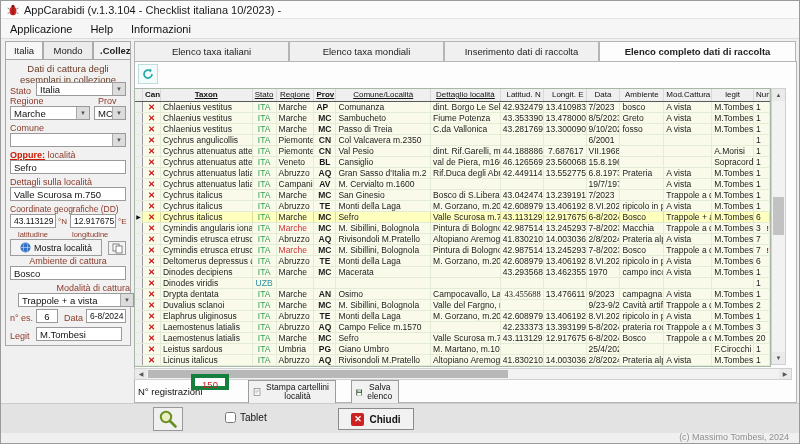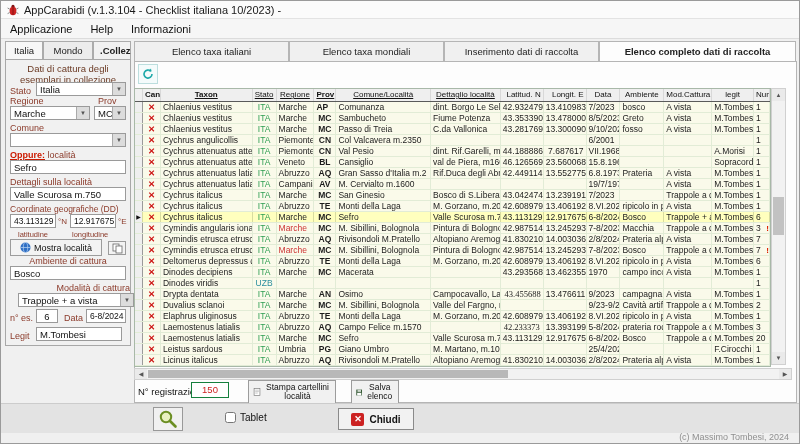--- a/index.html
+++ b/index.html
@@ -57,21 +57,21 @@
   
   .vsb { position:absolute; left:770px; top:87px; width:15px; height:277px; background:#f2f2f2; border:1px solid #d0d0d0; }
   .vsb .ar { position:absolute; left:0; width:13px; height:12px; background:#eaeaea; color:#555; font-size:6px; text-align:center; line-height:12px; }
   .vsb .thumb { position:absolute; left:1px; width:11px; top:108px; height:38px; background:#c2c2c2; }
   .hsb { position:absolute; left:133px; top:367px; width:658px; height:12px; background:#f2f2f2; border:1px solid #d0d0d0; }
   .hsb .ar { position:absolute; top:0; width:12px; height:10px; background:#eaeaea; color:#555; font-size:6px; text-align:center; line-height:10px; }
   .hsb .thumb { position:absolute; top:1px; left:13px; width:360px; height:8px; background:#b8b8b8; }
 
   
   .regcount-label { position:absolute; left:137px; top:385px; font-size:9.5px; color:#111; }
-  .regcount { position:absolute; left:190px; top:381px; width:38px; height:16px; background:#fff; border:1px solid #15803d; color:#cc2222; font-size:9.5px; text-align:center; line-height:14px; }
+  .regcount { position:absolute; left:190px; top:373px; width:38px; height:16px; background:#fff; border:4px solid #15803d; color:#cc2222; font-size:9.5px; text-align:center; line-height:14px; }
   .panel-btn { position:absolute; background:#f1f1f1; border:1px solid #9c9c9c; display:flex; align-items:center; gap:3px; padding:1px 4px; }
   .panel-btn .cap { font-size:8.5px; line-height:9.5px; text-align:center; color:#111; }
 
   
   .bottombar { position:absolute; left:0; top:402px; width:800px; height:30px; background:#e3e3e3; border-top:1px solid #cccccc; }
   .zoom-btn { position:absolute; left:152px; top:406px; width:30px; height:24px; background:#f0f0f0; border:1px solid #999; display:flex; align-items:center; justify-content:center; }
   .tablet { position:absolute; left:224px; top:411px; display:flex; align-items:center; gap:4px; font-size:10px; color:#111; }
   .tablet input { width:11px; height:11px; }
   .chiudi { position:absolute; left:337px; top:407px; width:76px; height:22px; background:#f2f2f2; border:1px solid #8a8a8a; display:flex; align-items:center; justify-content:center; gap:5px; font-size:10px; font-weight:bold; color:#111; }
   .chiudi .xic { width:13px; height:13px; background:#cc2222; border-radius:2px; color:#fff; font-size:9px; line-height:13px; text-align:center; font-weight:bold; }
@@ -560,21 +560,21 @@
     </div>
     <div class="grow">
       <div class="gc sel" style="width: 8px;"></div>
       <div class="gc c-canc" style="width: 18px;">✕</div>
       <div class="gc c-taxon" style="width: 92px;">Laemostenus latialis</div>
       <div class="gc c-stato st-ITA" style="width: 24px; text-align: center;">ITA</div>
       <div class="gc c-regione" style="width: 38px;">Abruzzo</div>
       <div class="gc c-prov" style="width: 22px; text-align: center;">AQ</div>
       <div class="gc c-comune" style="width: 95px;">Campo Felice m.1570</div>
       <div class="gc c-dettaglio" style="width: 70px;"></div>
-      <div class="gc c-lat" style="width: 43px; text-align: center; font-family: Liberation Serif, serif;">42.233373</div>
+      <div class="gc c-lat" style="width: 43px; text-align: center;">42.233373</div>
       <div class="gc c-lon" style="width: 43px; text-align: right;">13.393199</div>
       <div class="gc c-data" style="width: 34px;">5-8/2024</div>
       <div class="gc c-ambiente" style="width: 44px;">prateria rocc</div>
       <div class="gc c-mod" style="width: 48px;">Trappole a c</div>
       <div class="gc c-legit" style="width: 42px;">M.Tombesi</div>
       <div class="gc c-num" style="width: 16px;">3</div>
     </div>
     <div class="grow">
       <div class="gc sel" style="width: 8px;"></div>
       <div class="gc c-canc" style="width: 18px;">✕</div>

